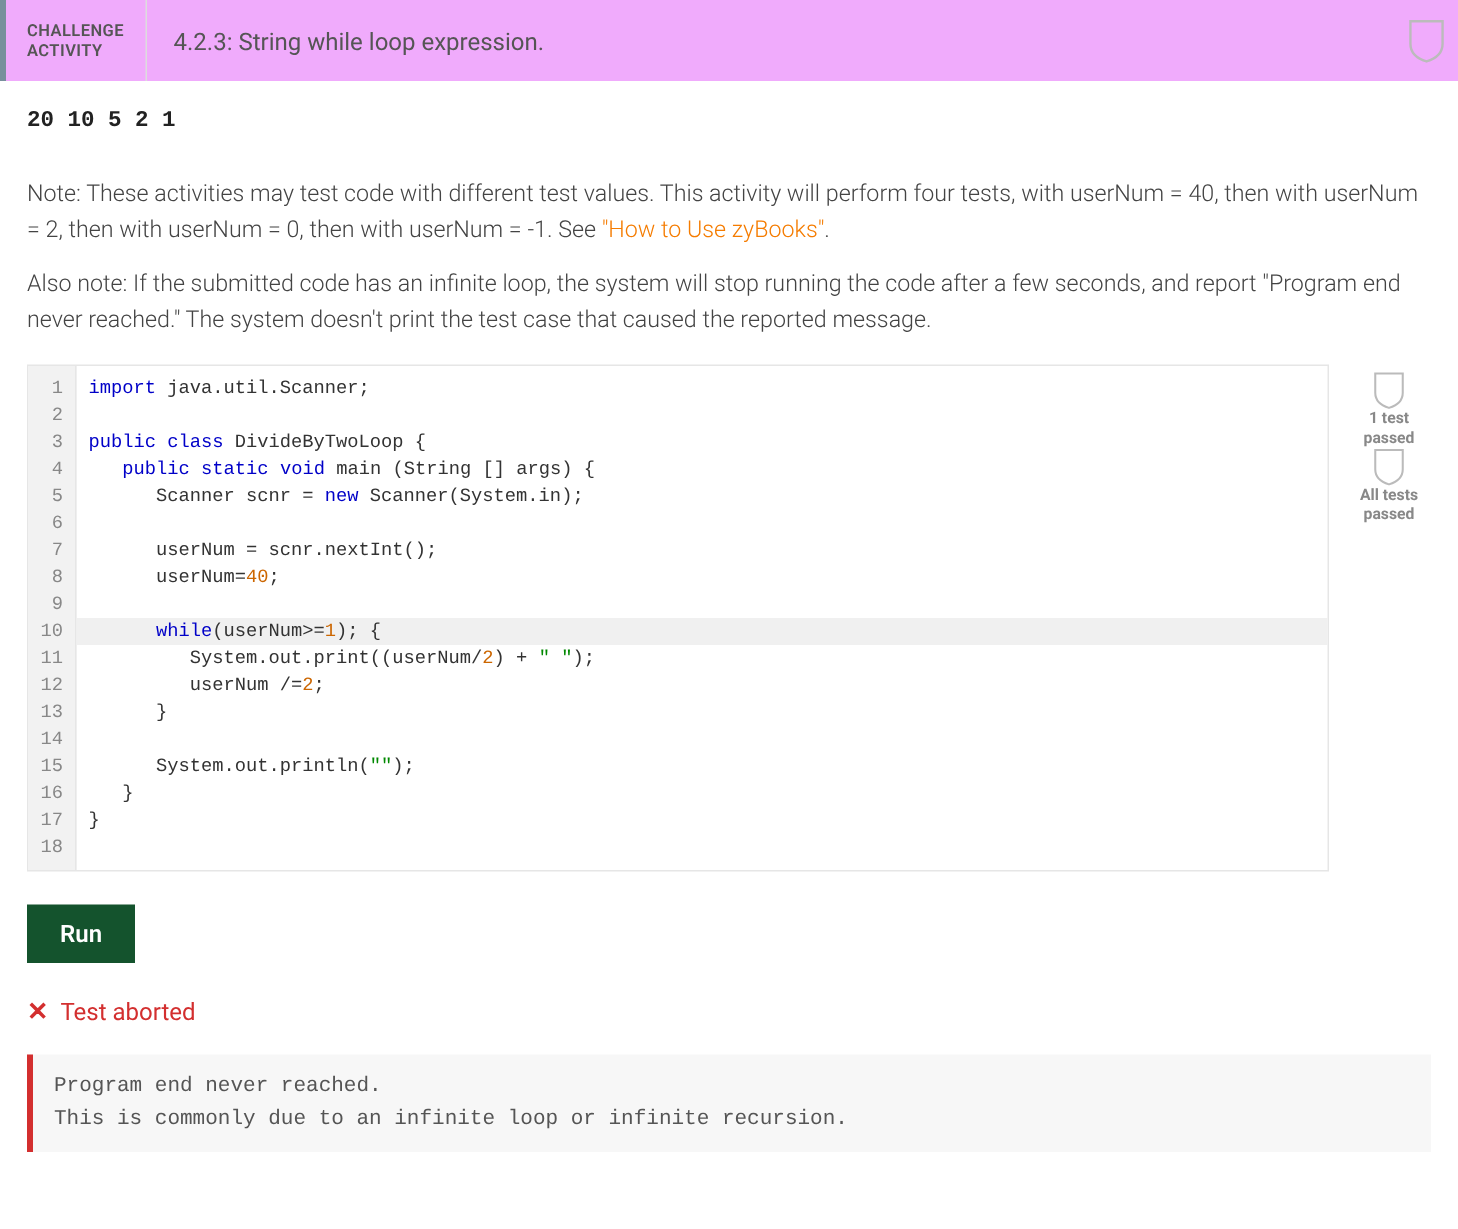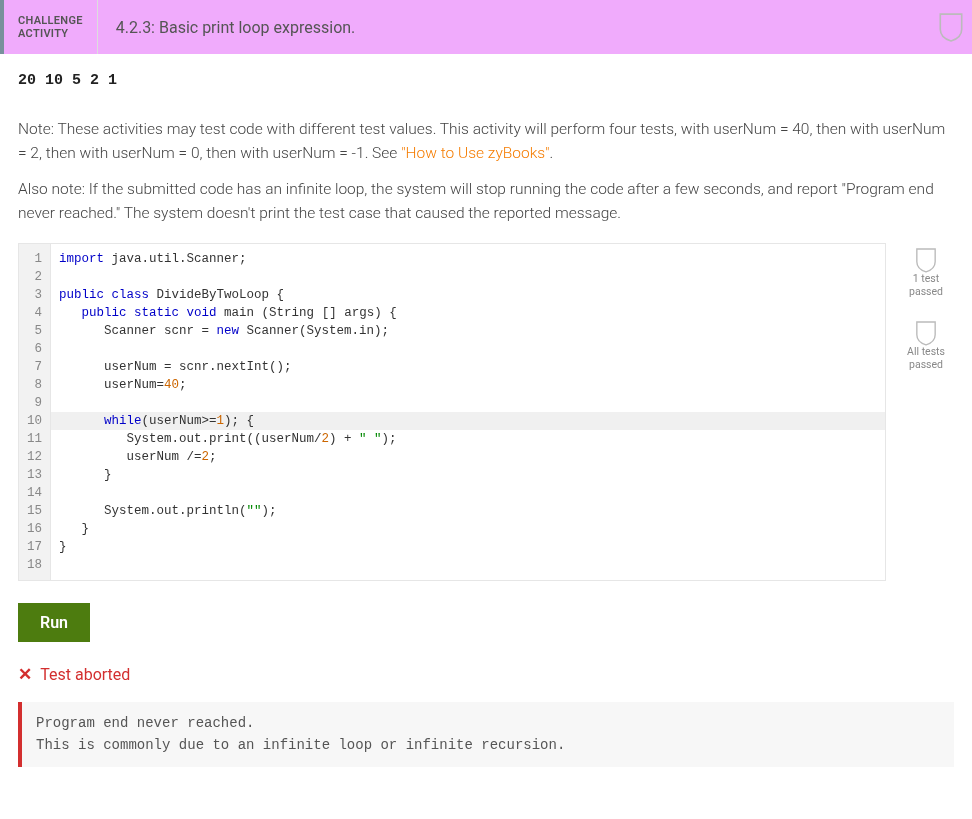--- a/index.html
+++ b/index.html
@@ -101,37 +101,37 @@
     .code-lines .line.highlight {
       background: #f0f0f0;
     }
     .kw { color: #0000c8; }
     .str { color: #008800; }
     .num { color: #cc6600; }
     .side-checks {
       width: 56px;
       display: flex;
       flex-direction: column;
-      gap: 22px;
       padding-top: 4px;
+      font-weight: bold;
     }
     .check-item {
       display: flex;
       flex-direction: column;
       align-items: center;
       font-size: 10.5px;
       color: #888;
       line-height: 1.2;
       text-align: center;
     }
     .run-row {
       padding: 4px 18px 18px 18px;
     }
     .run-btn {
-      background: #4d7c0f;
+      background: #14532d;
       color: #fff;
       border: none;
       padding: 10px 22px;
       font-size: 16px;
       font-weight: 600;
       cursor: pointer;
       font-family: inherit;
     }
     .abort-row {
       padding: 4px 18px 18px 18px;
@@ -159,21 +159,21 @@
     }
   </style>
 </head>
 <body>
 
 <div class="header-bar">
   <div class="header-activity">
     <span>CHALLENGE</span>
     <span>ACTIVITY</span>
   </div>
-  <div class="header-title">4.2.3: Basic print loop expression.</div>
+  <div class="header-title">4.2.3: String while loop expression.</div>
   <div class="header-badge">
     <svg class="shield-icon-svg" viewBox="0 0 24 28">
       <path d="M2 2 H22 V16 Q22 24 12 27 Q2 24 2 16 Z" fill="none" stroke="#bbb" stroke-width="1.5"></path>
     </svg>
   </div>
 </div>
 
 <div class="instructions">
   <div class="example-output">20 10 5 2 1</div>
   <p>

